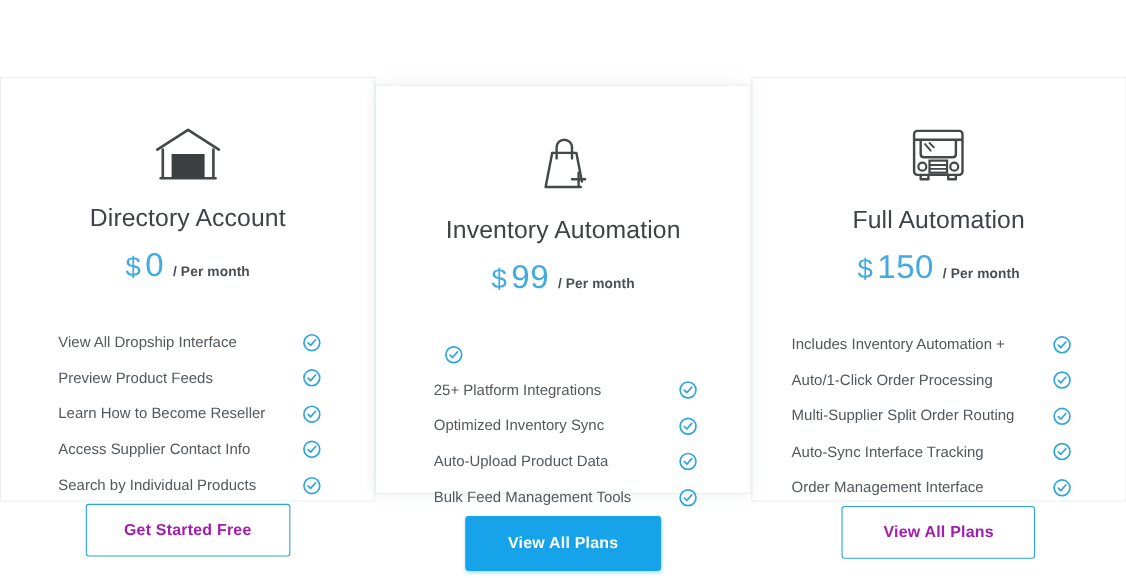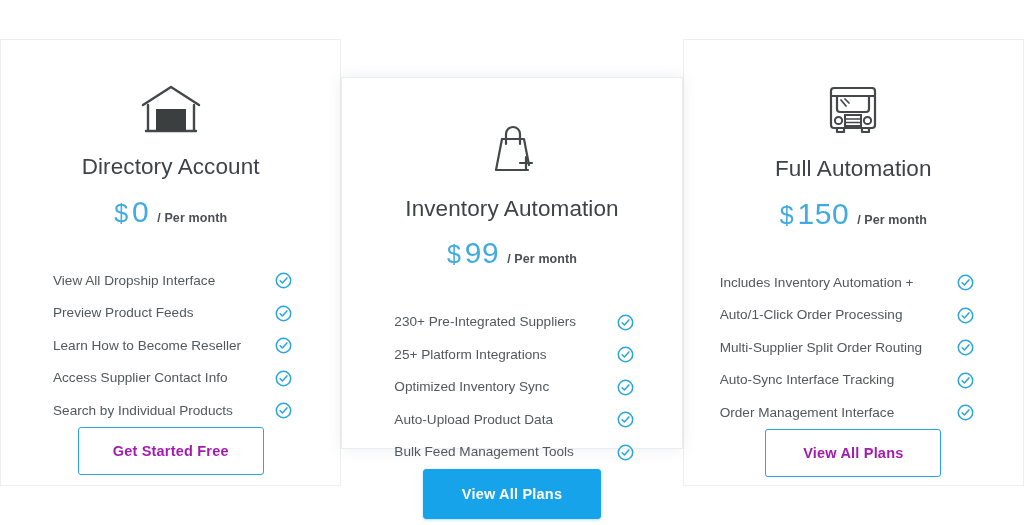--- a/index.html
+++ b/index.html
@@ -21,21 +21,21 @@
     align-items: center;
     box-sizing: border-box;
   }
 
   .plan-card {
     position: relative;
     flex: 1 1 0;
     background: #ffffff;
     border: 1px solid #eceef0;
     box-sizing: border-box;
-    height: 447px;
+    height: 386px;
     display: flex;
     flex-direction: column;
     align-items: center;
     padding-top: 44px;
   }
 
   .plan-card.featured {
     height: 372px;
     border: 1px solid #ebedef;
     box-shadow: 0 0 14px rgba(140, 150, 160, 0.16);
@@ -249,21 +249,20 @@
     <div class="plan-title">Inventory Automation</div>
 
     <div class="plan-price-row">
       <span class="plan-currency">$</span>
       <span class="plan-amount">99</span>
       <span class="plan-period">/ Per month</span>
     </div>
 
     <ul class="feature-list">
       <li class="feature-item">
-        <span class="feature-text">230+ Pre-Integrated Suppliers</span>
         <span class="feature-check">
           <svg width="17" height="17" viewBox="0 0 17 17">
               <circle cx="8.5" cy="8.5" r="7.2" fill="none" stroke="#2ba4e0" stroke-width="1.5"></circle>
               <path d="M5.1 8.7 L7.4 11 L11.9 5.9" fill="none" stroke="#2ba4e0" stroke-width="1.5" stroke-linecap="round" stroke-linejoin="round"></path>
             </svg>
         </span>
       </li>
       <li class="feature-item">
         <span class="feature-text">25+ Platform Integrations</span>
         <span class="feature-check">

